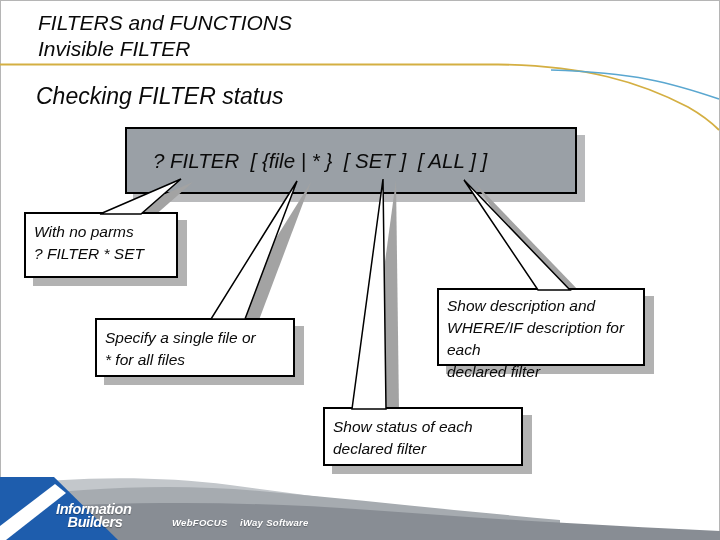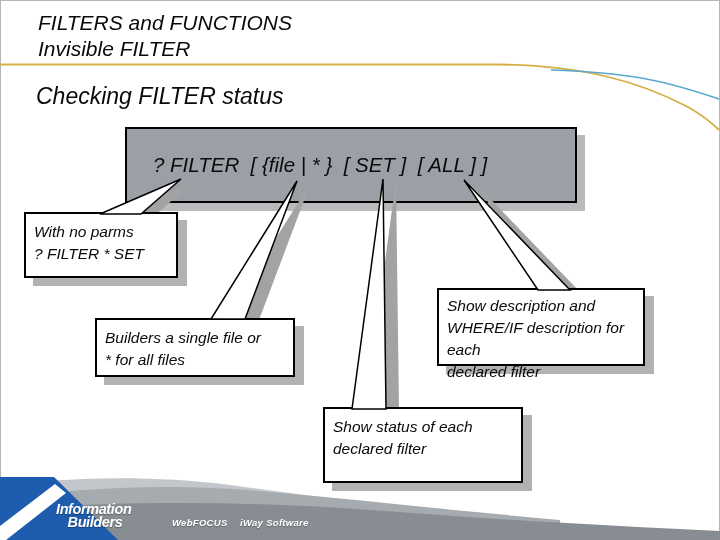--- a/index.html
+++ b/index.html
@@ -6,35 +6,35 @@
   .slide{
     position:relative;width:720px;height:540px;background:#ffffff;overflow:hidden;
     font-family:"Liberation Sans",sans-serif;color:#0a0a0a;
     outline:1px solid #b5b5b5;outline-offset:-1px;font-style:italic;
   }
   .title-block{position:absolute;left:38px;top:10px;font-size:21px;line-height:26px;z-index:0;}
   .heading{position:absolute;left:36px;top:83px;font-size:23px;z-index:0;}
   .deco-svg{position:absolute;left:0;top:0;z-index:1;}
   .tails-svg{position:absolute;left:0;top:0;z-index:3;}
   .syntax-box{
-    position:absolute;left:125px;top:127px;width:452px;height:76px;z-index:0;
+    position:absolute;left:125px;top:127px;width:452px;height:67px;z-index:0;
     background:#9aa0a6;border:2px solid #000;box-sizing:border-box;
     box-shadow:8px 8px 0 #b9babc;
     display:flex;align-items:center;
   }
   .syntax-text{padding-left:26px;font-size:20.5px;white-space:pre;}
   .callout{
     position:absolute;z-index:2;background:#fff;border:2px solid #000;box-sizing:border-box;
     box-shadow:9px 8px 0 #b2b2b2;font-size:15.5px;line-height:22px;
     padding:7px 6px 0 8px;
   }
   .callout-no-parms{left:24px;top:212px;width:154px;height:66px;}
   .callout-single-file{left:95px;top:318px;width:200px;height:59px;}
   .callout-description{left:437px;top:288px;width:208px;height:78px;padding-top:5px;}
-  .callout-status{left:323px;top:407px;width:200px;height:76px;}
+  .callout-status{left:323px;top:407px;width:200px;height:59px;}
   .footer-svg{position:absolute;left:0;top:476px;z-index:0;}
   .brand{
     position:absolute;left:56px;top:503px;width:78px;z-index:1;color:#fff;font-weight:bold;
     font-size:14.5px;line-height:13px;letter-spacing:-0.4px;
     text-shadow:0 1px 1px rgba(0,0,0,0.35);
   }
   .brand-line2{text-align:center;}
   .product{
     position:absolute;top:517px;z-index:1;color:#fff;font-weight:bold;font-size:9.5px;
     letter-spacing:0.3px;text-shadow:0 1px 1px rgba(0,0,0,0.3);margin-left:12px;
@@ -65,21 +65,21 @@
   <div class="syntax-box">
     <div class="syntax-text">? FILTER  [ {file | * }  [ SET ]  [ ALL ] ]</div>
   </div>
 
   <div class="callout callout-no-parms">
     <div>With no parms</div>
     <div>? FILTER * SET</div>
   </div>
 
   <div class="callout callout-single-file">
-    <div>Builders a single file or</div>
+    <div>Specify a single file or</div>
     <div>* for all files</div>
   </div>
 
   <div class="callout callout-description">
     <div>Show description and</div>
     <div>WHERE/IF description for each</div>
     <div>declared filter</div>
   </div>
 
   <div class="callout callout-status">

